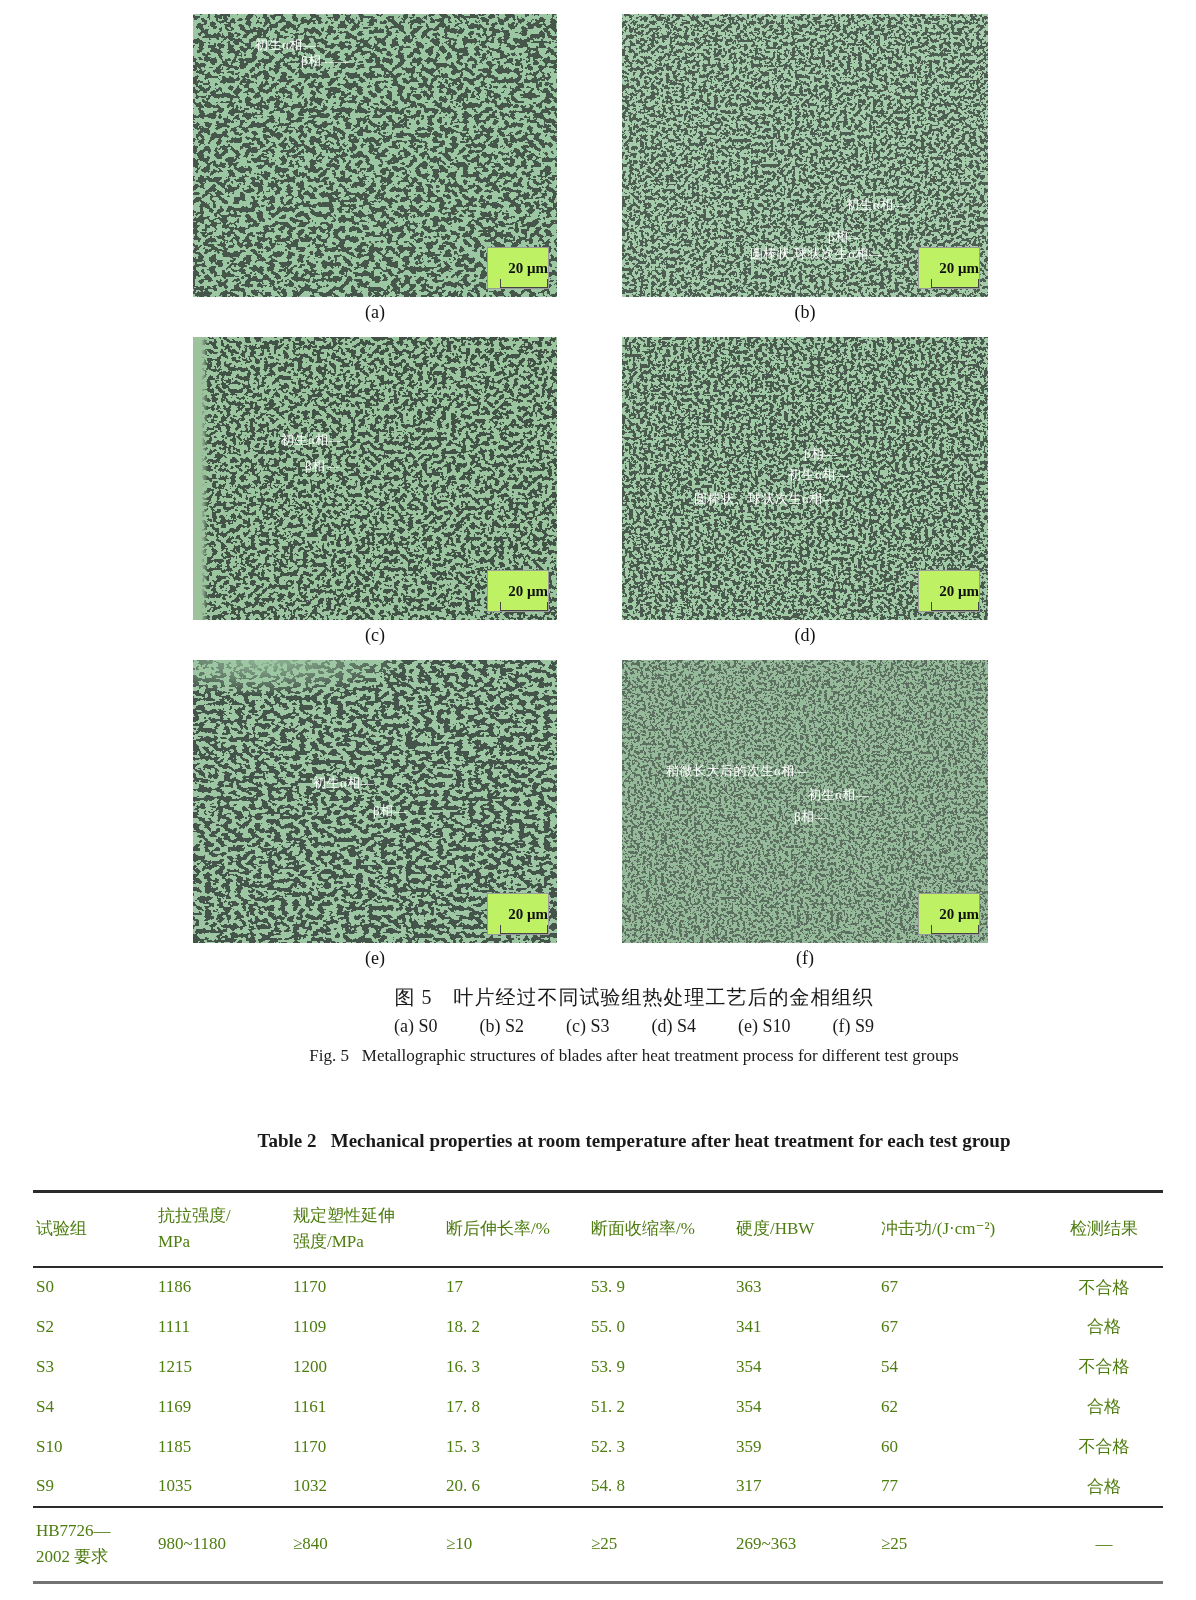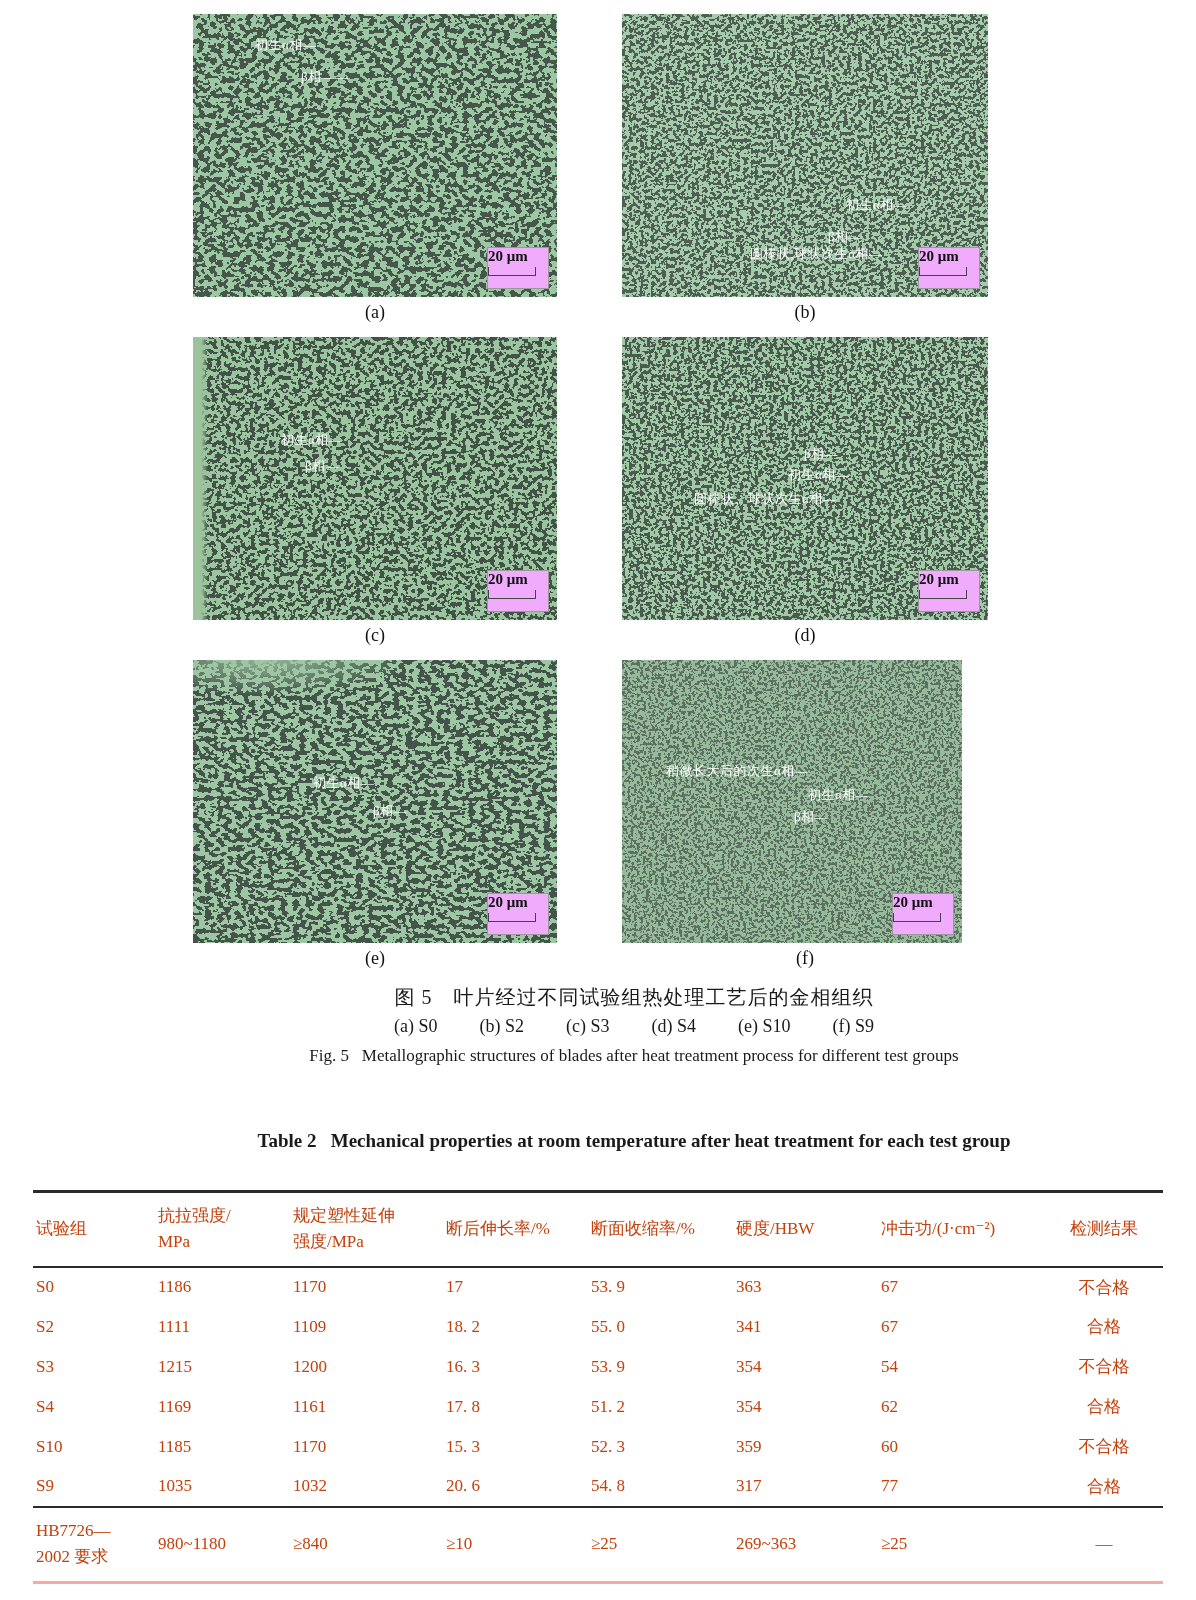--- a/index.html
+++ b/index.html
@@ -4,45 +4,45 @@
 <style>
   html,body{margin:0;padding:0;background:#fff;}
   .page{position:relative;width:1196px;height:1600px;background:#fff;overflow:hidden;
         font-family:"Liberation Serif","DejaVu Serif",serif;color:#1a1a1a;}
 
   
   .micro{position:absolute;overflow:hidden;}
   .micro svg.tex{position:absolute;left:0;top:0;width:100%;height:100%;display:block;}
   .ann{position:absolute;color:#ffffff;font-size:13px;line-height:14px;white-space:nowrap;
        letter-spacing:0.5px;}
-  .scalebar{position:absolute;right:8px;bottom:8px;width:62px;height:42px;background:#f0abfc;
+  .scalebar{position:absolute;right:8px;bottom:8px;width:62px;height:42px;background:#bef264;
             border:1px solid #9a9a9a;box-sizing:border-box;display:flex;flex-direction:column;
-            align-items:flex-start;justify-content:flex-start;padding-top:0;}
+            align-items:flex-end;justify-content:flex-start;padding-top:12px;}
   .sb-text{font-size:15px;font-weight:bold;color:#111;line-height:17px;white-space:nowrap;}
   .sb-bracket{width:46px;height:8px;border-left:1.5px solid #444;border-right:1.5px solid #444;
               border-bottom:1.5px solid #444;margin-top:2px;}
   .edge-strip{position:absolute;left:0;top:0;bottom:0;width:15px;
               background:linear-gradient(90deg,#9cc39c 0%,#9cc39c 55%,rgba(156,195,156,0) 100%);}
   .soft-patch{position:absolute;left:0;top:0;width:58%;height:34px;
               background:radial-gradient(ellipse at 35% 0%,rgba(158,198,164,0.85) 0%,rgba(158,198,164,0) 75%);}
 
   .tag{position:absolute;text-align:center;font-size:18px;color:#111;}
 
   
   .cap{position:absolute;left:0;width:1196px;text-align:center;padding-left:36px;}
   .cap-cn{font-size:20px;letter-spacing:1px;}
   .cap-items{display:flex;justify-content:center;gap:42px;font-size:18px;}
   .cap-en{font-size:17px;white-space:pre;}
   .tbl-cn{font-size:20px;font-weight:bold;letter-spacing:1px;}
   .tbl-en{font-size:19px;font-weight:bold;white-space:pre;}
 
   
   table.props{position:absolute;left:33px;top:1190px;width:1130px;border-collapse:collapse;
-              table-layout:fixed;font-size:17px;color:#c2410c;
-              border-top:3px solid #2b2b2b;border-bottom:3px solid #fca5a5;}
+              table-layout:fixed;font-size:17px;color:#4d7c0f;
+              border-top:3px solid #2b2b2b;border-bottom:3px solid #737373;}
   table.props th,table.props td{font-weight:normal;text-align:left;padding:0 0 0 3px;
               vertical-align:middle;overflow:hidden;}
   table.props thead tr{height:75px;border-bottom:2px solid #2b2b2b;}
   table.props tbody tr.data{height:40px;}
   table.props tr.footer{height:76px;border-top:2px solid #2b2b2b;}
   table.props .c-last{text-align:center;padding-left:0;}
   .h2:empty{display:none;}
   .h1,.h2{line-height:26px;}
 </style>
 </head>
@@ -96,21 +96,21 @@
 </svg>
 
 <div class="page">
 
   <div class="micro" style="left:193px;top:14px;width:364px;height:283px;">
     <svg class="tex">
       <rect width="100%" height="100%" fill="#46564A"></rect>
       <rect width="100%" height="100%" filter="url(#spk-a)"></rect>
     </svg>
     <div class="ann" style="left:62px;top:24px;">初生α相—</div>
-    <div class="ann" style="left:108px;top:56px;">β相——</div>
+    <div class="ann" style="left:108px;top:40px;">β相——</div>
     <div class="scalebar">
       <span class="sb-text">20 μm</span>
       <div class="sb-bracket"></div>
     </div>
   </div>
 
   <div class="micro" style="left:622px;top:14px;width:366px;height:283px;">
     <svg class="tex">
       <rect width="100%" height="100%" fill="#4E5E52"></rect>
       <rect width="100%" height="100%" filter="url(#spk-b)"></rect>
@@ -159,21 +159,21 @@
     </svg>
     <div class="soft-patch"></div>
     <div class="ann" style="left:120px;top:116px;">初生α相—</div>
     <div class="ann" style="left:180px;top:144px;">β相—</div>
     <div class="scalebar">
       <span class="sb-text">20 μm</span>
       <div class="sb-bracket"></div>
     </div>
   </div>
 
-  <div class="micro" style="left:622px;top:660px;width:340px;height:283px;">
+  <div class="micro" style="left:622px;top:660px;width:366px;height:283px;">
     <svg class="tex">
       <rect width="100%" height="100%" fill="#5C6F60"></rect>
       <rect width="100%" height="100%" filter="url(#spk-f)"></rect>
     </svg>
     <div class="ann" style="left:44px;top:104px;">稍微长大后的次生α相—</div>
     <div class="ann" style="left:186px;top:128px;">初生α相—</div>
     <div class="ann" style="left:172px;top:150px;">β相—</div>
     <div class="scalebar">
       <span class="sb-text">20 μm</span>
       <div class="sb-bracket"></div>

